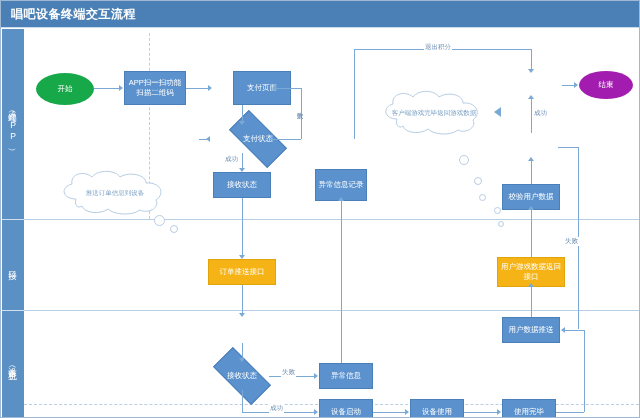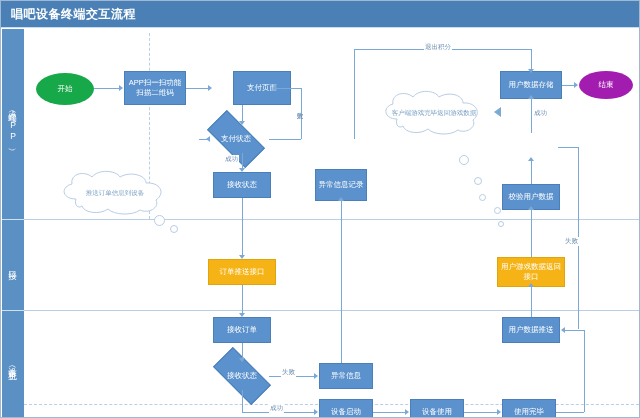--- a/index.html
+++ b/index.html
@@ -101,41 +101,39 @@
     <div class="lane-div" style="top:281px;"></div>
     <div class="lane-dash" style="left:125px;top:4px;height:186px;"></div>
     <div class="lane-dash-h" style="left:0px;top:375px;width:615px;"></div>
 
     <div class="node rect" style="left:100px;top:42px;width:62px;height:34px;">APP扫一扫功能扫描二维码</div>
 
     <div class="node oval-start" style="left:12px;top:44px;width:58px;height:32px;">开始</div>
 
     <div class="node rect" style="left:189px;top:42px;width:58px;height:34px;margin-left:20px;">支付页面</div>
 
-    <div class="diamond" style="left:185px;top:96px;width:54px;height:28px;">
+    <div class="diamond" style="left:207px;top:96px;width:54px;height:28px;">
       <div class="dshape"></div>
       <div class="dtext">支付状态</div>
     </div>
 
     <div class="node rect" style="left:189px;top:143px;width:58px;height:26px;">接收状态</div>
 
     <div class="node rect" style="left:291px;top:140px;width:52px;height:32px;">异常信息记录</div>
 
-    <div class="node rect" style="left:476px;top:42px;width:62px;height:28px;">用户数据存储</div>
 
     <div class="node oval-end" style="left:555px;top:42px;width:54px;height:28px;">结束</div>
 
 
     <div class="node rect" style="left:478px;top:155px;width:58px;height:26px;">校验用户数据</div>
 
     <div class="node rect-orange" style="left:184px;top:230px;width:68px;height:26px;">订单推送接口</div>
 
     <div class="node rect-orange" style="left:473px;top:228px;width:68px;height:30px;">用户游戏数据返回接口</div>
 
-    <div class="node rect" style="left:189px;top:288px;width:58px;height:26px;">接收订单</div>
 
     <div class="diamond" style="left:191px;top:333px;width:54px;height:28px;">
       <div class="dshape"></div>
       <div class="dtext">接收状态</div>
     </div>
 
     <div class="node rect" style="left:295px;top:334px;width:54px;height:26px;">异常信息</div>
 
     <div class="node rect" style="left:295px;top:370px;width:54px;height:26px;">设备启动</div>
 

